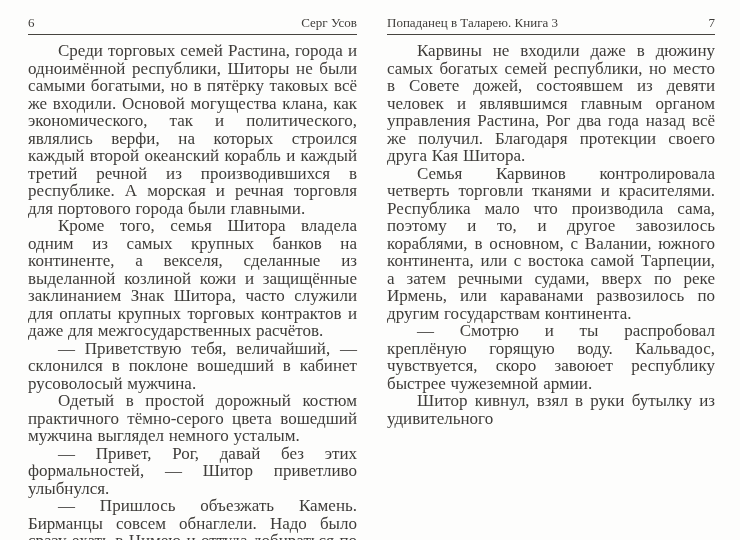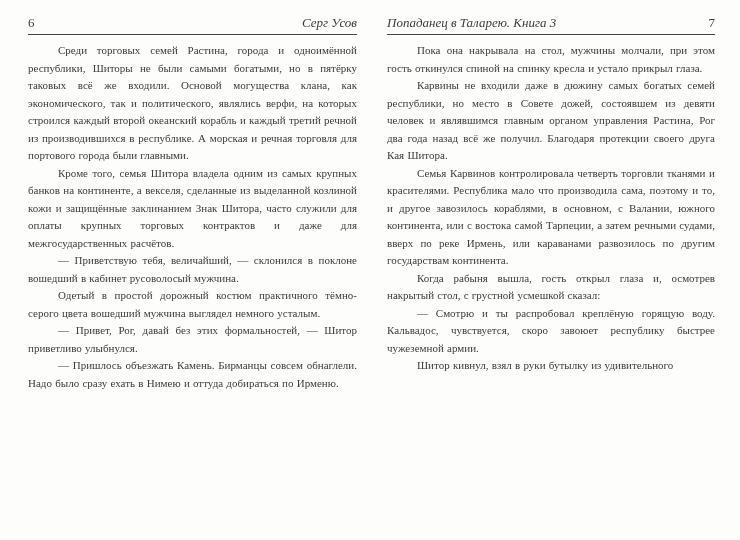--- a/index.html
+++ b/index.html
@@ -30,24 +30,24 @@
     justify-content: space-between;
     align-items: baseline;
     font-size: 13px;
     line-height: 15px;
     padding-bottom: 4px;
     border-bottom: 1.2px solid #47443f;
     margin-bottom: 7px;
     white-space: nowrap;
   }
   .pagehead .num { flex: 0 0 auto; }
-  .pagehead .head { flex: 0 0 auto; font-style: italic; }
+  .pagehead .head { flex: 0 0 auto; }
   .pagebody p {
     margin: 0;
-    font-size: 11px;
+    font-size: 17px;
     line-height: 17.5px;
     text-align: justify;
     text-indent: 30px;
     word-spacing: 0.5px;
   }
 </style>
 </head>
 <body>
 
 <div class="spread">
@@ -66,22 +66,20 @@
         <p>— Пришлось объезжать Камень. Бирманцы совсем обнаглели. Надо было сразу ехать в Нимею и оттуда добираться по Ирменю.</p>
       </div>
   </div>
 
   <div class="page right">
     <div class="pagehead">
       <span class="head">Попаданец в Таларею. Книга 3</span>
       <span class="num">7</span>
     </div>
     <div class="pagebody">
-        <p>Пока она накрывала на стол, мужчины молчали, при этом гость откинулся спиной на спинку кресла и устало прикрыл глаза.</p>
         <p>Карвины не входили даже в дюжину самых богатых семей республики, но место в Совете дожей, состоявшем из девяти человек и являвшимся главным органом управления Растина, Рог два года назад всё же получил. Благодаря протекции своего друга Кая Шитора.</p>
         <p>Семья Карвинов контролировала четверть торговли тканями и красителями. Республика мало что производила сама, поэтому и то, и другое завозилось кораблями, в основном, с Валании, южного континента, или с востока самой Тарпеции, а затем речными судами, вверх по реке Ирмень, или караванами развозилось по другим государствам континента.</p>
-        <p>Когда рабыня вышла, гость открыл глаза и, осмотрев накрытый стол, с грустной усмешкой сказал:</p>
         <p>— Смотрю и ты распробовал креплёную горящую воду. Кальвадос, чувствуется, скоро завоюет республику быстрее чужеземной армии.</p>
         <p>Шитор кивнул, взял в руки бутылку из удивительного</p>
       </div>
   </div>
 
 </div>
 
 </body></html>

